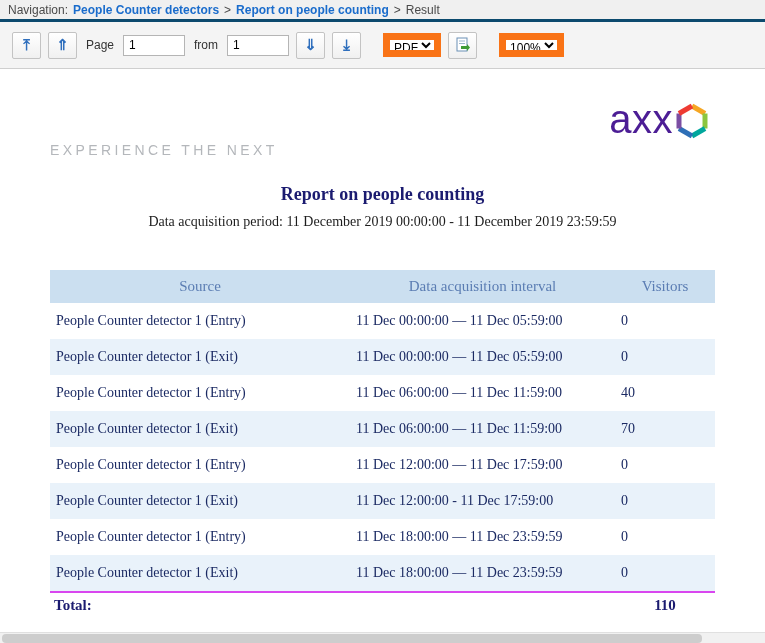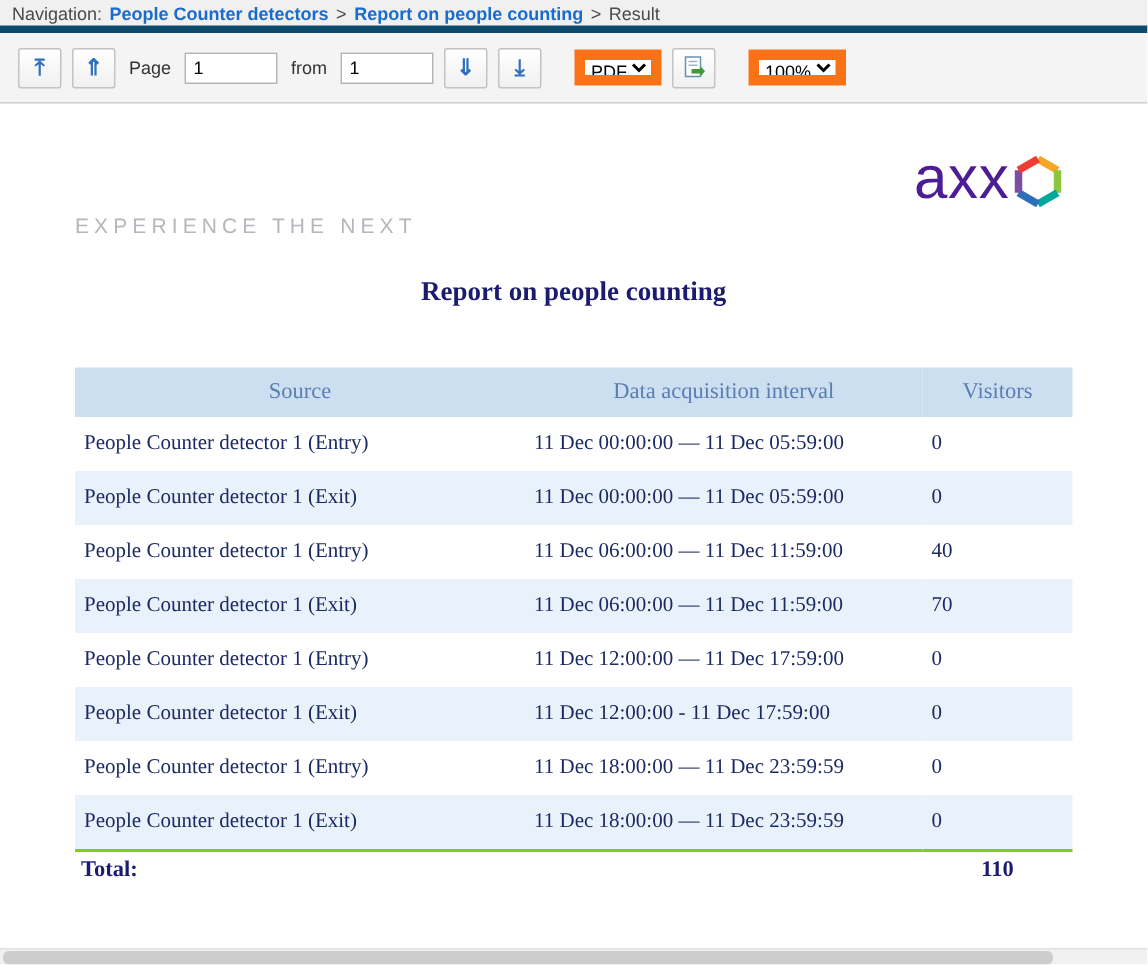--- a/index.html
+++ b/index.html
@@ -4,21 +4,21 @@
 <style>
   * { box-sizing: border-box; }
   html,body { margin:0; padding:0; }
   body {
     width:765px; height:643px; position:relative; overflow:hidden;
     background:#ffffff; font-family:"Liberation Sans", sans-serif;
   }
 
   
   .navbar {
-    height:22px; background:#f0f0f0; border-bottom:5px solid #0c4a6e;
+    height:22px; background:#f0f0f0; border-bottom:3px solid #0c4a6e;
     display:flex; align-items:center; padding:0 8px; gap:5px;
     font-size:12px; color:#4a4a4a; white-space:nowrap;
   }
   .navbar a { color:#1a6ccc; font-weight:bold; text-decoration:none; cursor:pointer; }
   .navbar .sep { color:#4a4a4a; }
 
   
   .toolbar {
     height:47px; background:#f4f4f4; border-bottom:1px solid #cfcfcf;
     display:flex; align-items:center; padding:0 12px; gap:7px;
@@ -68,21 +68,21 @@
   table.report th {
     background:#cbdff0; color:#5b7db3; font-weight:normal; font-size:15px;
     padding:8px 6px; text-align:center;
   }
   table.report td { padding:10px 6px; text-align:left; }
   tr.alt { background:#e9f2fa; }
   .col-src { width:300px; }
   .col-int { width:265px; }
   .col-vis { width:100px; }
   tr.total td {
-    border-top:2px solid #84cc16; font-weight:bold; color:#1b1b70;
+    border-top:2px solid #d946ef; font-weight:bold; color:#1b1b70;
     padding:4px 6px 10px 6px;
   }
   tr.total td.tlab { text-align:left; padding-left:4px; font-size:15px; }
   tr.total td.tval { text-align:center; font-size:15px; }
 
   
   .hscroll {
     position:absolute; left:0; bottom:0; width:765px; height:11px;
     background:#f1f1f1; border-top:1px solid #e0e0e0;
   }
@@ -149,20 +149,21 @@
         <line x1="30" y1="25.5" x2="17" y2="33" stroke="#00a79d" stroke-width="5"></line>
         <line x1="17" y1="33" x2="4" y2="25.5" stroke="#2e6fb7" stroke-width="5"></line>
         <line x1="4" y1="25.5" x2="4" y2="10.5" stroke="#7b4ea3" stroke-width="5"></line>
         <line x1="4" y1="10.5" x2="17" y2="3" stroke="#ee3b33" stroke-width="5"></line>
       </svg>
     </span>
     <div class="tagline">EXPERIENCE THE NEXT</div>
   </div>
 
   <div class="report-title">Report on people counting</div>
+  <div class="report-subtitle">Data acquisition period: 11 December 2019 00:00:00 - 11 December 2019 23:59:59</div>
 
   <div class="tbl-wrap">
     <table class="report">
       <thead>
         <tr>
           <th class="col-src">Source</th>
           <th class="col-int">Data acquisition interval</th>
           <th class="col-vis">Visitors</th>
         </tr>
       </thead>

